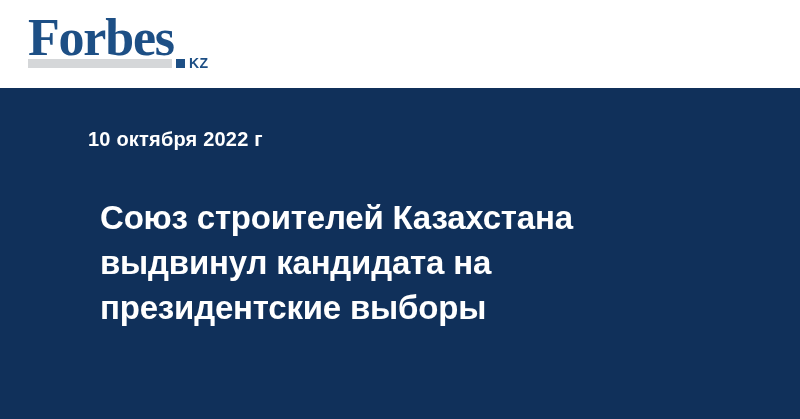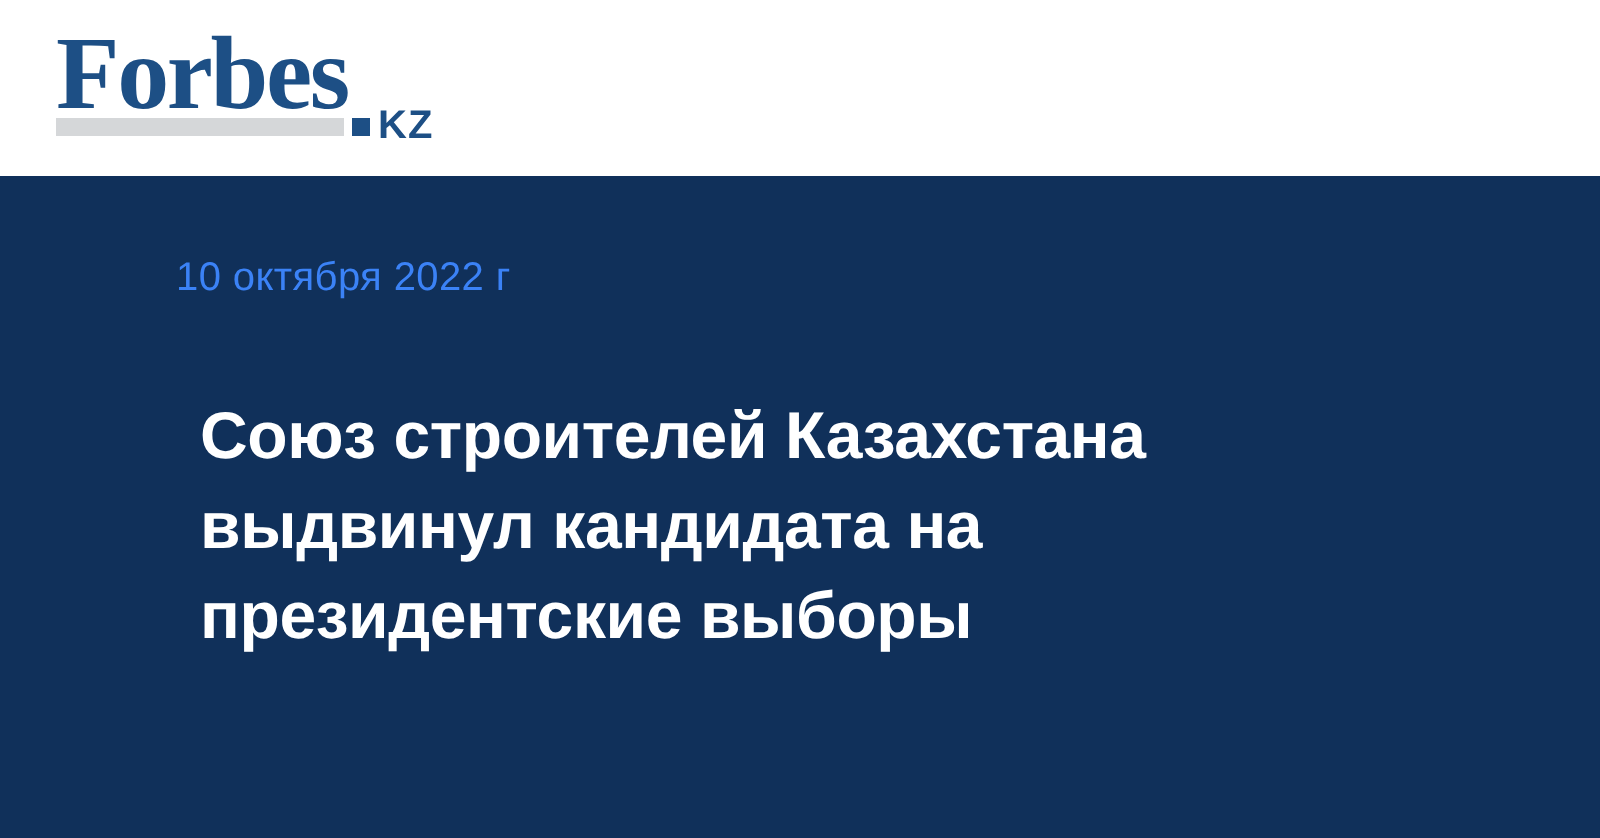--- a/index.html
+++ b/index.html
@@ -72,21 +72,21 @@
     height: 9px;
     background: #1d4f85;
   }
 
   .logo-kz {
     position: absolute;
     left: 161px;
     top: 44px;
     font-family: "Liberation Sans", "DejaVu Sans", sans-serif;
     font-weight: bold;
-    font-size: 20px;
+    font-size: 14px;
     line-height: 14px;
     letter-spacing: 0.5px;
     color: #1d4f85;
   }
 
   
   .hero {
     position: absolute;
     left: 0;
     top: 88px;
@@ -100,23 +100,23 @@
     left: 88px;
     top: 0;
     right: 60px;
   }
 
   .article-date {
     margin: 0;
     padding-top: 40px;
     font-size: 20px;
     line-height: 22px;
-    font-weight: normal;
+    font-weight: bold;
     letter-spacing: 0.2px;
-    color: #3b82f6;
+    color: #ffffff;
     white-space: nowrap;
   }
 
   .article-title {
     margin: 12px;
     padding-top: 33px;
     font-size: 33px;
     line-height: 45px;
     font-weight: bold;
     letter-spacing: -0.2px;

